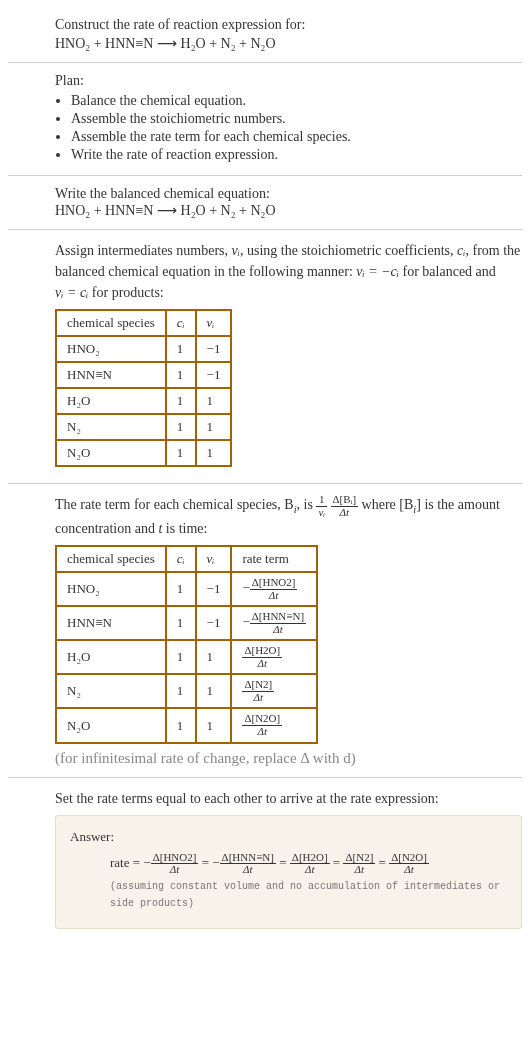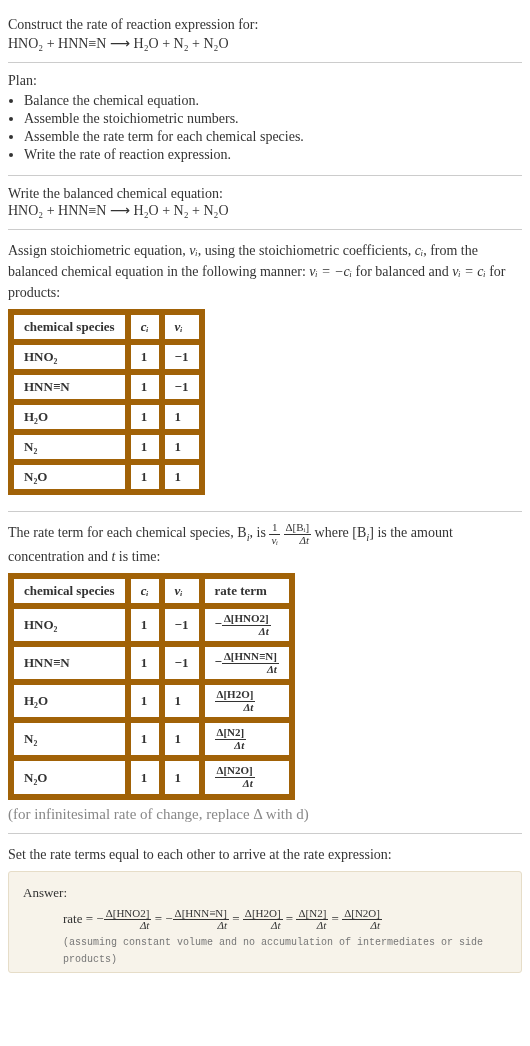--- a/index.html
+++ b/index.html
@@ -6,45 +6,46 @@
     font-family: Georgia, 'Times New Roman', serif;
     font-size: 14px;
     color: #333;
     margin: 0;
     padding: 8px;
     width: 514px;
     background: #fff;
   }
   .section {
     padding: 6px 0;
+    margin-left: 47px;
   }
   hr {
     border: none;
     border-top: 1px solid #ccc;
     margin: 4px 0;
   }
   .prompt {
     line-height: 1.5;
   }
   table.stoich {
     border-collapse: collapse;
     margin: 6px 0;
     font-size: 13px;
   }
   table.stoich th, table.stoich td {
-    border: 6px solid #a16207;
+    border: 2px solid #a16207;
     padding: 4px 10px;
     text-align: left;
-    font-weight: bold;
+    font-weight: normal;
   }
   table.stoich th {
     background: #fff;
   }
   .sub { vertical-align: sub; font-size: 0.75em; }
-  .math { font-style: italic; text-align: right; }
+  .math { font-style: italic; }
   .frac {
     display: inline-block;
     vertical-align: middle;
     text-align: center;
     font-size: 11px;
     line-height: 1.05;
   }
   .frac .num {
     display: block;
     border-bottom: 1px solid #333;
@@ -56,21 +57,21 @@
   }
   .footnote {
     font-size: 15px;
     color: #888;
     margin-top: 4px;
   }
   .answer-box {
     background: #f7f3ea;
     border: 1px solid #e6ddc8;
     border-radius: 3px;
-    padding: 10px 14px 4px;
+    padding: 10px 14px 16px;
     margin-top: 6px;
     font-size: 13px;
     line-height: 1.7;
   }
   .answer-box .ans-label { font-size: 13px; margin-bottom: 4px; }
   .answer-box .note {
     font-size: 10px;
     color: #777;
     margin-top: 2px;
     padding-left: 40px;
@@ -111,21 +112,21 @@
 <div class="section">
   <div>Write the balanced chemical equation:</div>
   <div>
     <span>HNO₂ + HNN≡N</span><span> ⟶ </span><span>H₂O + N₂ + N₂O</span>
   </div>
 </div>
 <hr>
 
 <div class="section">
   <div class="prompt">
-    <span>Assign stoichiometric equation, </span><span class="math">νᵢ</span><span>, using the stoichiometric coefficients, </span><span class="math">cᵢ</span><span>, from the balanced chemical equation in the following manner: </span><span class="math nowrap">νᵢ = −cᵢ</span><span> for balanced and </span><span class="math nowrap">νᵢ = cᵢ</span><span> for products:</span>
+    <span>Assign intermediates numbers, </span><span class="math">νᵢ</span><span>, using the stoichiometric coefficients, </span><span class="math">cᵢ</span><span>, from the balanced chemical equation in the following manner: </span><span class="math nowrap">νᵢ = −cᵢ</span><span> for balanced and </span><span class="math nowrap">νᵢ = cᵢ</span><span> for products:</span>
   </div>
 
   <table class="stoich">
     <tbody>
         <tr>
       <th>chemical species</th>
       <th><span class="math">cᵢ</span></th>
       <th><span class="math">νᵢ</span></th>
     </tr>
     <tr>

